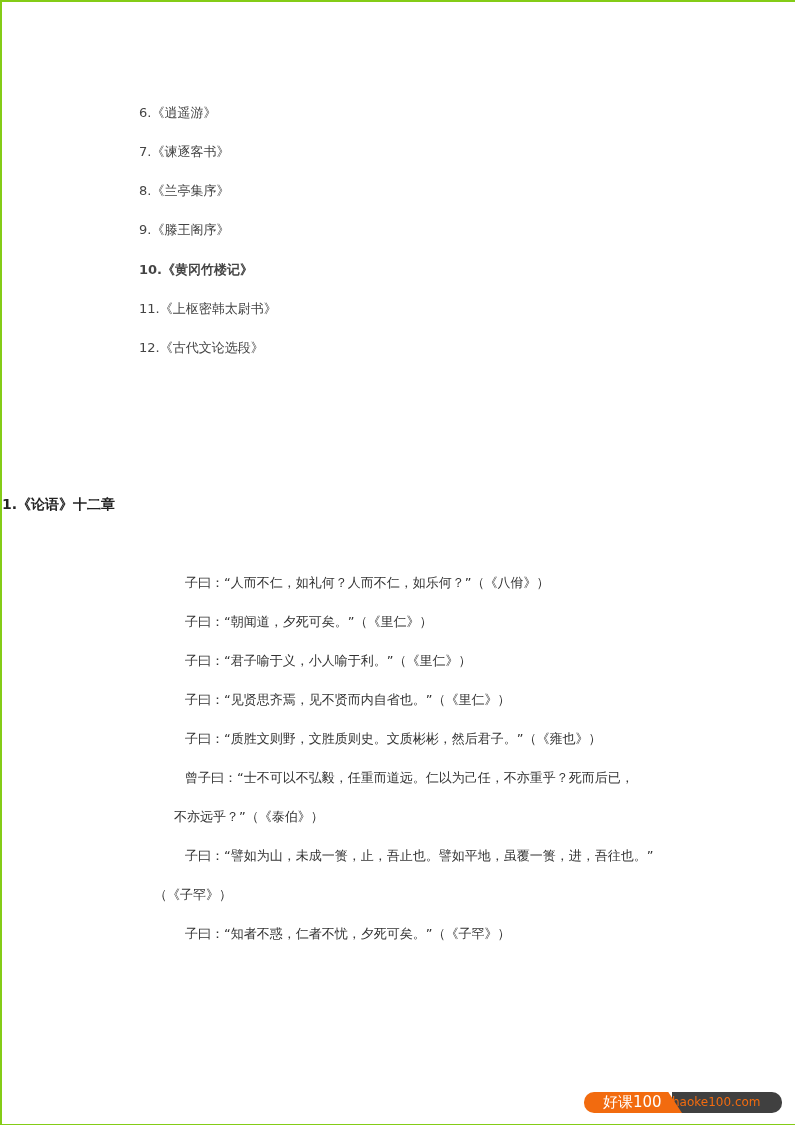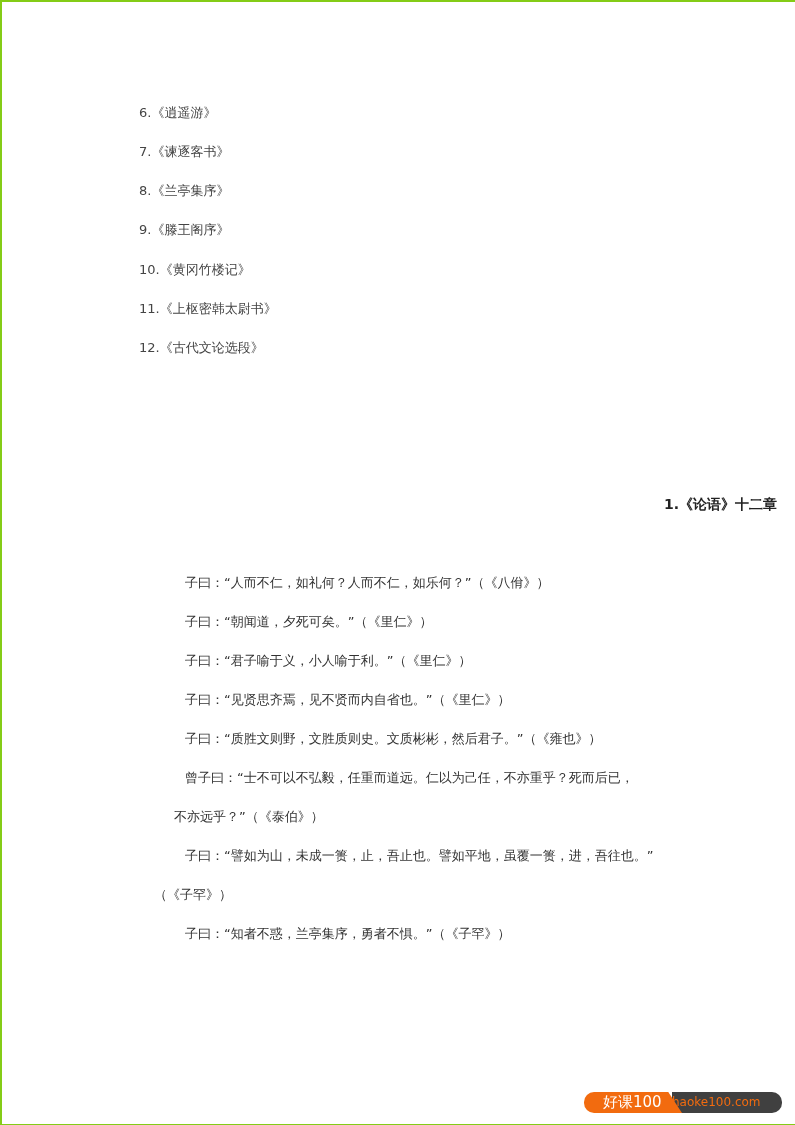--- a/index.html
+++ b/index.html
@@ -11,21 +11,21 @@
     }
     .page {
       position: absolute; left: 0; top: 0; width: 793px; height: 1122px;
       border: 2px solid #84cc16; background: #fff;
     }
     .toc-item {
       position: absolute; left: 137px; font-size: 13px; color: #444444;
       white-space: nowrap; line-height: 18px;
     }
     .title {
-      position: absolute; left: 0; width: 775px; top: 492px; text-align: right;
+      position: absolute; left: 0; width: 775px; top: 492px; text-align: left;
       font-size: 14px; font-weight: bold; color: #222222; line-height: 20px;
     }
     .para-line {
       position: absolute; font-size: 13px; color: #333333; white-space: nowrap; line-height: 18px;
     }
     .badge {
       position: absolute; left: 582px; top: 1090px; height: 21px; width: 198px;
     }
     .badge-left {
       position: absolute; left: 0; top: 0; height: 21px; width: 98px;
@@ -43,37 +43,37 @@
   </style>
 </head>
 <body>
 
 <div class="page">
   <div id="toc">
       <div class="toc-item" style="top: 102px;">6.《逍遥游》</div>
       <div class="toc-item" style="top: 141px;">7.《谏逐客书》</div>
       <div class="toc-item" style="top: 180px;">8.《兰亭集序》</div>
       <div class="toc-item" style="top: 219px;">9.《滕王阁序》</div>
-      <div class="toc-item" style="top: 259px;">10.《黄冈竹楼记》</div>
+      <div class="toc-item" style="top: 259px; font-weight: bold;">10.《黄冈竹楼记》</div>
       <div class="toc-item" style="top: 298px;">11.《上枢密韩太尉书》</div>
       <div class="toc-item" style="top: 337px;">12.《古代文论选段》</div>
     </div>
 
   <div class="title">1.《论语》十二章</div>
 
   <div id="body-lines">
       <div class="para-line" style="left: 183px; top: 572px;">子曰：“人而不仁，如礼何？人而不仁，如乐何？”（《八佾》）</div>
       <div class="para-line" style="left: 183px; top: 611px;">子曰：“朝闻道，夕死可矣。”（《里仁》）</div>
       <div class="para-line" style="left: 183px; top: 650px;">子曰：“君子喻于义，小人喻于利。”（《里仁》）</div>
       <div class="para-line" style="left: 183px; top: 689px;">子曰：“见贤思齐焉，见不贤而内自省也。”（《里仁》）</div>
       <div class="para-line" style="left: 183px; top: 728px;">子曰：“质胜文则野，文胜质则史。文质彬彬，然后君子。”（《雍也》）</div>
       <div class="para-line" style="left: 183px; top: 767px;">曾子曰：“士不可以不弘毅，任重而道远。仁以为己任，不亦重乎？死而后已，</div>
       <div class="para-line" style="left: 152px; top: 806px; margin-left: 20px;">不亦远乎？”（《泰伯》）</div>
       <div class="para-line" style="left: 183px; top: 845px;">子曰：“譬如为山，未成一篑，止，吾止也。譬如平地，虽覆一篑，进，吾往也。”</div>
       <div class="para-line" style="left: 152px; top: 884px;">（《子罕》）</div>
-      <div class="para-line" style="left: 183px; top: 923px;">子曰：“知者不惑，兰亭集序，勇者不惧。”（《子罕》）</div>
+      <div class="para-line" style="left: 183px; top: 923px;">子曰：“知者不惑，仁者不忧，夕死可矣。”（《子罕》）</div>
     </div>
 
   <div class="badge">
     <div class="badge-right">haoke100.com</div>
     <div class="badge-left">好课100</div>
   </div>
 </div>
 
 </body></html>

